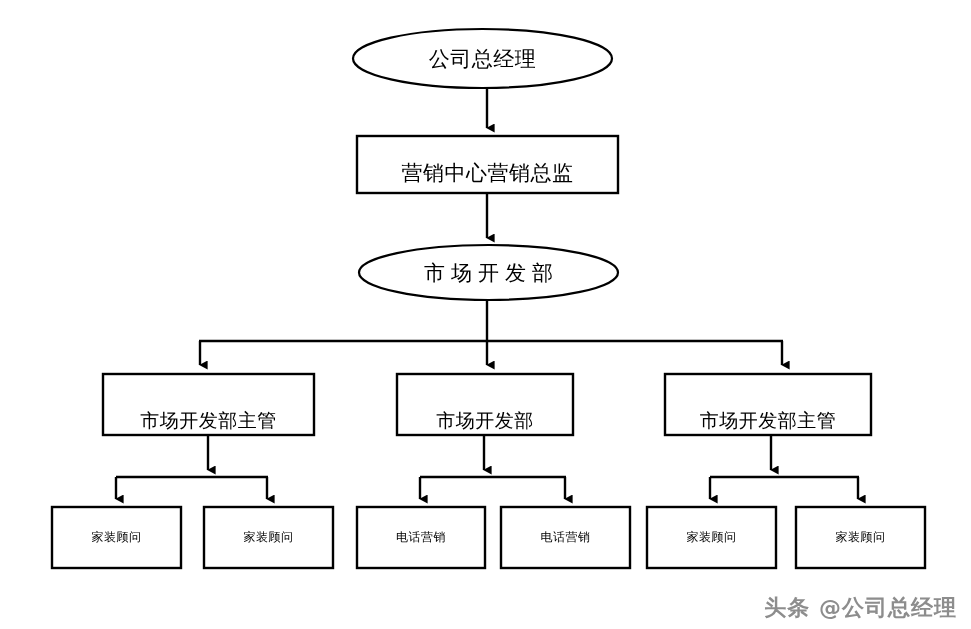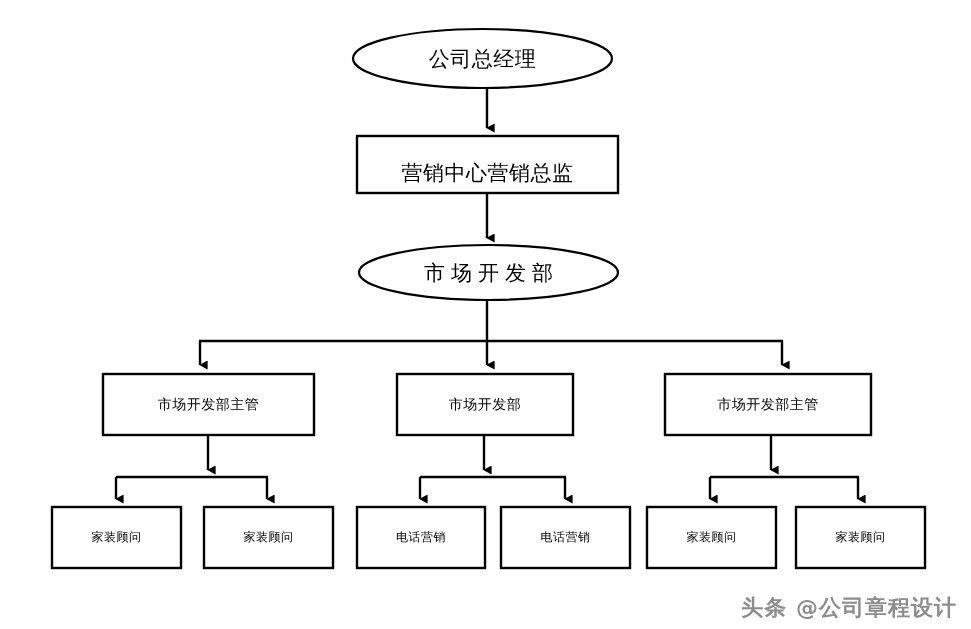--- a/index.html
+++ b/index.html
@@ -42,22 +42,23 @@
   .lbl-ellipse-mid {
     font-size: 21px;
     letter-spacing: 6px;
     text-indent: 6px;
   }
   .lbl-box-l2 {
     font-size: 21px;
     letter-spacing: 0.5px;
   }
   .lbl-box-l3 {
-    font-size: 14px;
+    font-size: 19px;
     letter-spacing: 0.5px;
+    margin-top: 16px;
   }
   .lbl-box-l4 {
     font-size: 12px;
     letter-spacing: 0.5px;
   }
   #watermark {
     position: absolute;
     right: 14px;
     bottom: 6px;
     font-family: "DejaVu Sans", "Liberation Sans", sans-serif;
@@ -140,15 +141,15 @@
   <div class="node-label lbl-box-l4" style="left:204px; top:507px; width:129px; height:61px;">家装顾问</div>
 
   <div class="node-label lbl-box-l4" style="left:357px; top:507px; width:128px; height:61px;">电话营销</div>
 
   <div class="node-label lbl-box-l4" style="left:501px; top:507px; width:129px; height:61px;">电话营销</div>
 
   <div class="node-label lbl-box-l4" style="left:647px; top:507px; width:129px; height:61px;">家装顾问</div>
 
   <div class="node-label lbl-box-l4" style="left:796px; top:507px; width:129px; height:61px;">家装顾问</div>
 
-  <div id="watermark">头条 @公司章程设计</div>
+  <div id="watermark">头条 @公司总经理</div>
 
 </div>
 
 </body></html>

